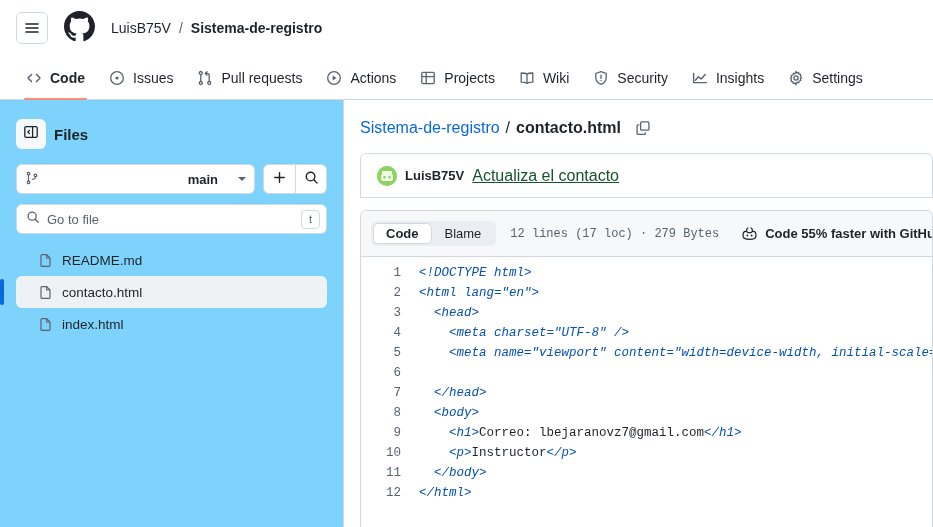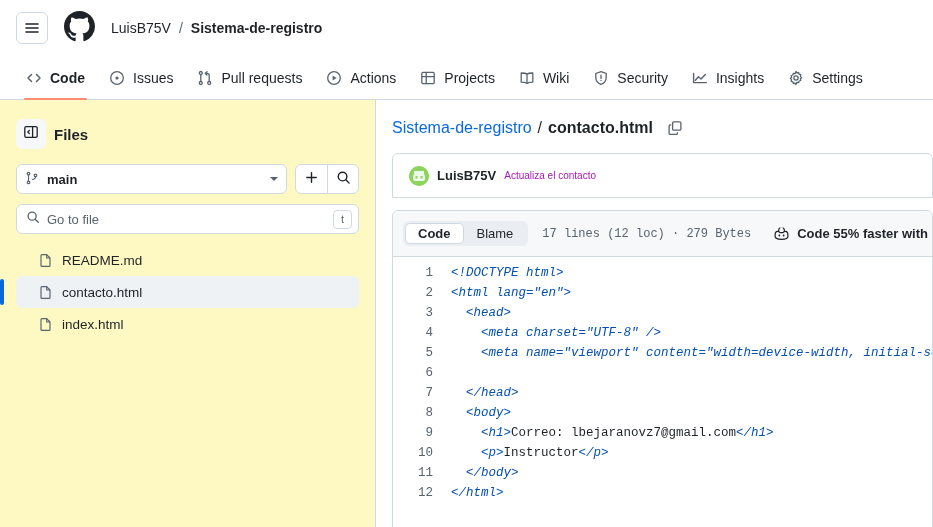--- a/index.html
+++ b/index.html
@@ -69,25 +69,25 @@
     height: 2px;
     background: #fd8c73;
     border-radius: 6px;
   }
 
   
   .body-split { display: flex; height: calc(527px - 56px - 44px); }
 
   
   .sidebar {
-    width: 376px;
+    width: 344px;
     flex: none;
     border-right: 1px solid #d1d9e0;
     padding: 8px 16px 0 16px;
-    background: #fef9c3;
+    background: #7dd3fc;
     overflow: hidden;
   }
   .files-head {
     display: flex; align-items: center; gap: 8px;
     height: 40px;
     margin-top: 6px;
   }
   .files-head .panel-btn {
     width: 30px; height: 30px;
     background: #f6f8fa;
@@ -99,24 +99,25 @@
   .files-title { font-size: 15px; font-weight: 700; }
 
   .branch-row { display: flex; gap: 8px; margin-top: 10px; }
   .branch-select {
     flex: 1;
     height: 30px;
     border: 1px solid #d1d9e0;
     border-radius: 6px;
     display: flex; align-items: center;
     padding: 0 8px;
-    gap: 8px;
+    gap: 20px;
     font-size: 13px;
     background: #fff;
     cursor: pointer;
+    text-align: right;
   }
   .branch-select .bname { font-weight: 600; flex: 1; }
   .branch-select .caret {
     width: 0; height: 0;
     border-left: 4px solid transparent;
     border-right: 4px solid transparent;
     border-top: 4px solid #59636e;
   }
   .icon-group {
     display: flex;
@@ -206,21 +207,21 @@
   }
   .avatar {
     width: 20px; height: 20px; border-radius: 50%;
     background: #8dd35f;
     flex: none;
     position: relative;
     overflow: hidden;
     display:flex; align-items:center; justify-content:center;
   }
   .commit-author { font-size: 13px; font-weight: 700; }
-  .commit-msg { font-size: 10px; color: #a21caf; }
+  .commit-msg { font-size: 16px; color: #14532d; text-decoration: underline; }
 
   .code-panel {
     margin-top: 12px;
     border: 1px solid #d1d9e0;
     border-radius: 6px 6px 0 0;
     overflow: hidden;
     height: 100%;
   }
   .code-toolbar {
     height: 46px;
@@ -536,21 +537,21 @@
       <span class="commit-msg">Actualiza el contacto</span>
     </div>
 
     <div class="code-panel">
 
       <div class="code-toolbar">
         <div class="seg">
           <div class="segbtn active">Code</div>
           <div class="segbtn">Blame</div>
         </div>
-        <div class="file-meta">17 lines (12 loc) · 279 Bytes</div>
+        <div class="file-meta">12 lines (17 loc) · 279 Bytes</div>
         <div class="copilot">
           <span class="cico">
             <svg width="17" height="17" viewBox="0 0 16 16" fill="none" stroke="#1f2328" stroke-width="1.15" stroke-linejoin="round">
               <path d="M2 9.2c0-2 1-3.2 2.4-3.2 1 0 1.7.5 2.2 1.2h2.8c.5-.7 1.2-1.2 2.2-1.2C13 6 14 7.2 14 9.2v1.6c0 1.6-2.6 2.7-6 2.7s-6-1.1-6-2.7z"></path>
               <path d="M5.4 6.1C5.1 4.3 5.6 2.8 7 2.6M10.6 6.1c.3-1.8-.2-3.3-1.6-3.5"></path>
               <circle cx="6" cy="9.9" r="0.85" fill="#1f2328" stroke="none"></circle>
               <circle cx="10" cy="9.9" r="0.85" fill="#1f2328" stroke="none"></circle>
             </svg>
           </span>
           <span>Code 55% faster with GitHub Copilot</span>

